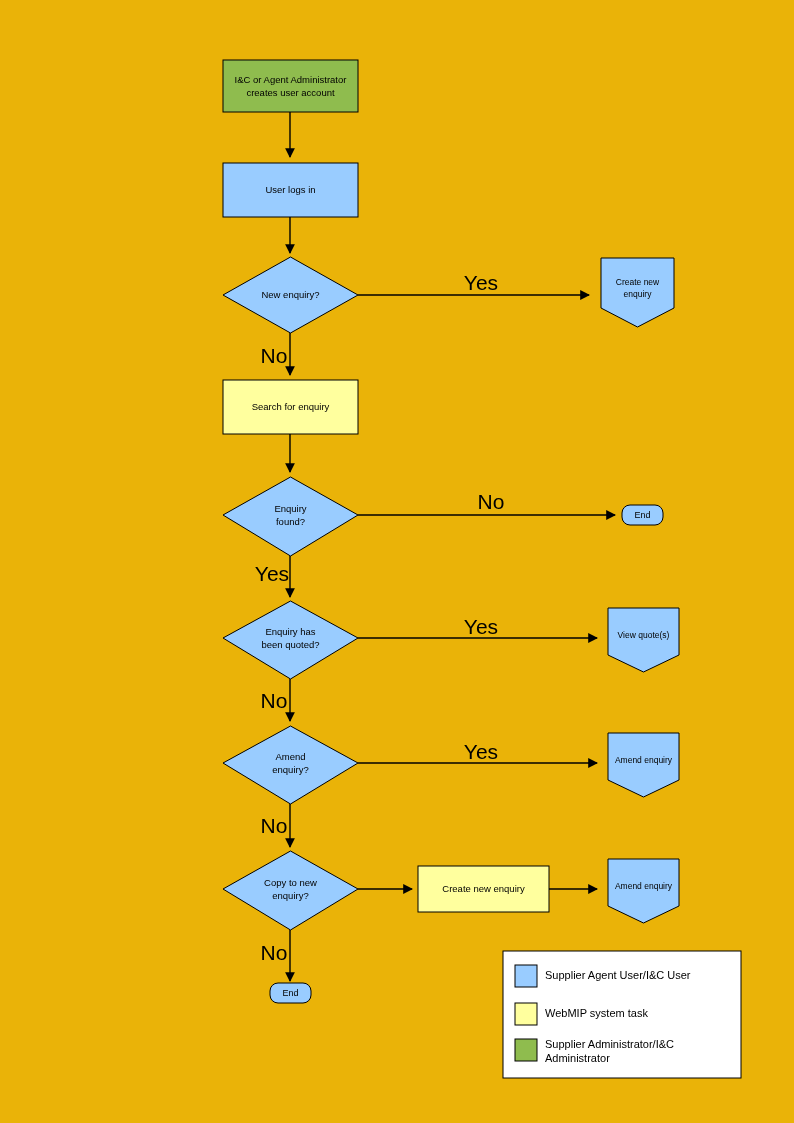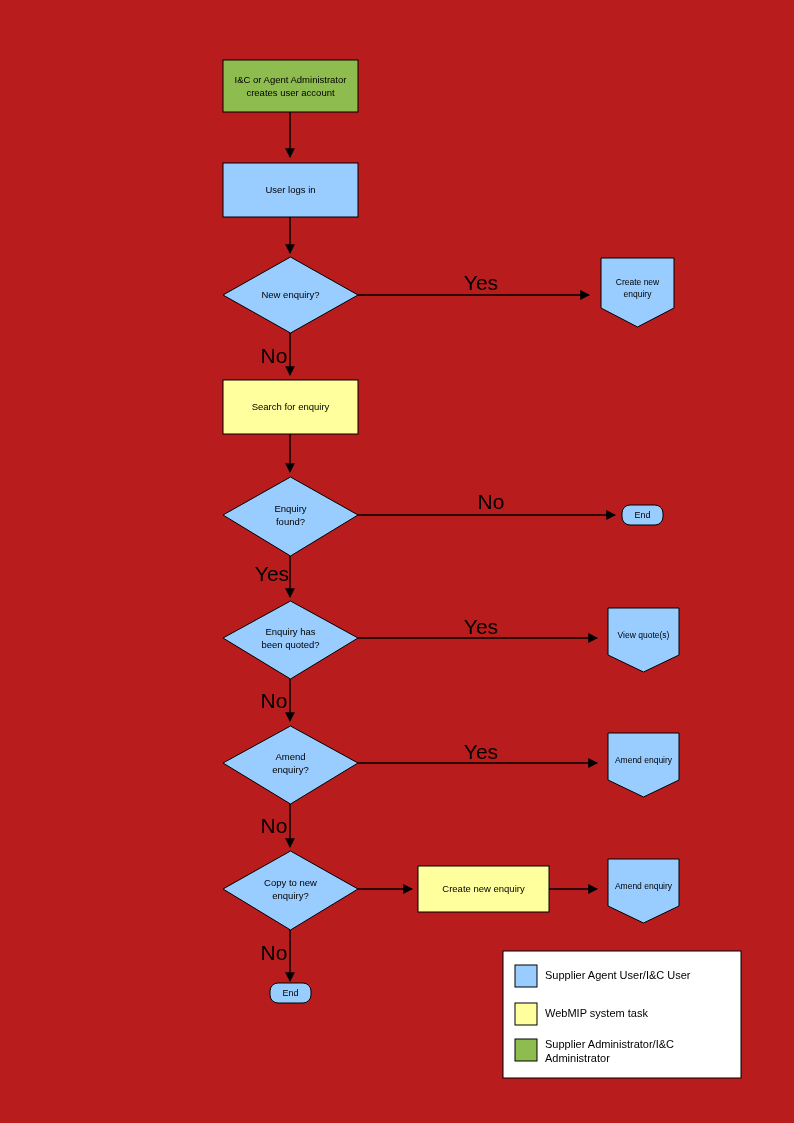--- a/index.html
+++ b/index.html
@@ -4,21 +4,21 @@
 <style>
   html, body {
     margin: 0;
     padding: 0;
     background: #ffffff;
   }
   #page {
     position: relative;
     width: 794px;
     height: 1123px;
-    background: #b91c1c;
+    background: #eab308;
     font-family: "Liberation Sans", sans-serif;
     overflow: hidden;
   }
   svg#flow {
     position: absolute;
     left: 0;
     top: 0;
     width: 794px;
     height: 1123px;
   }

